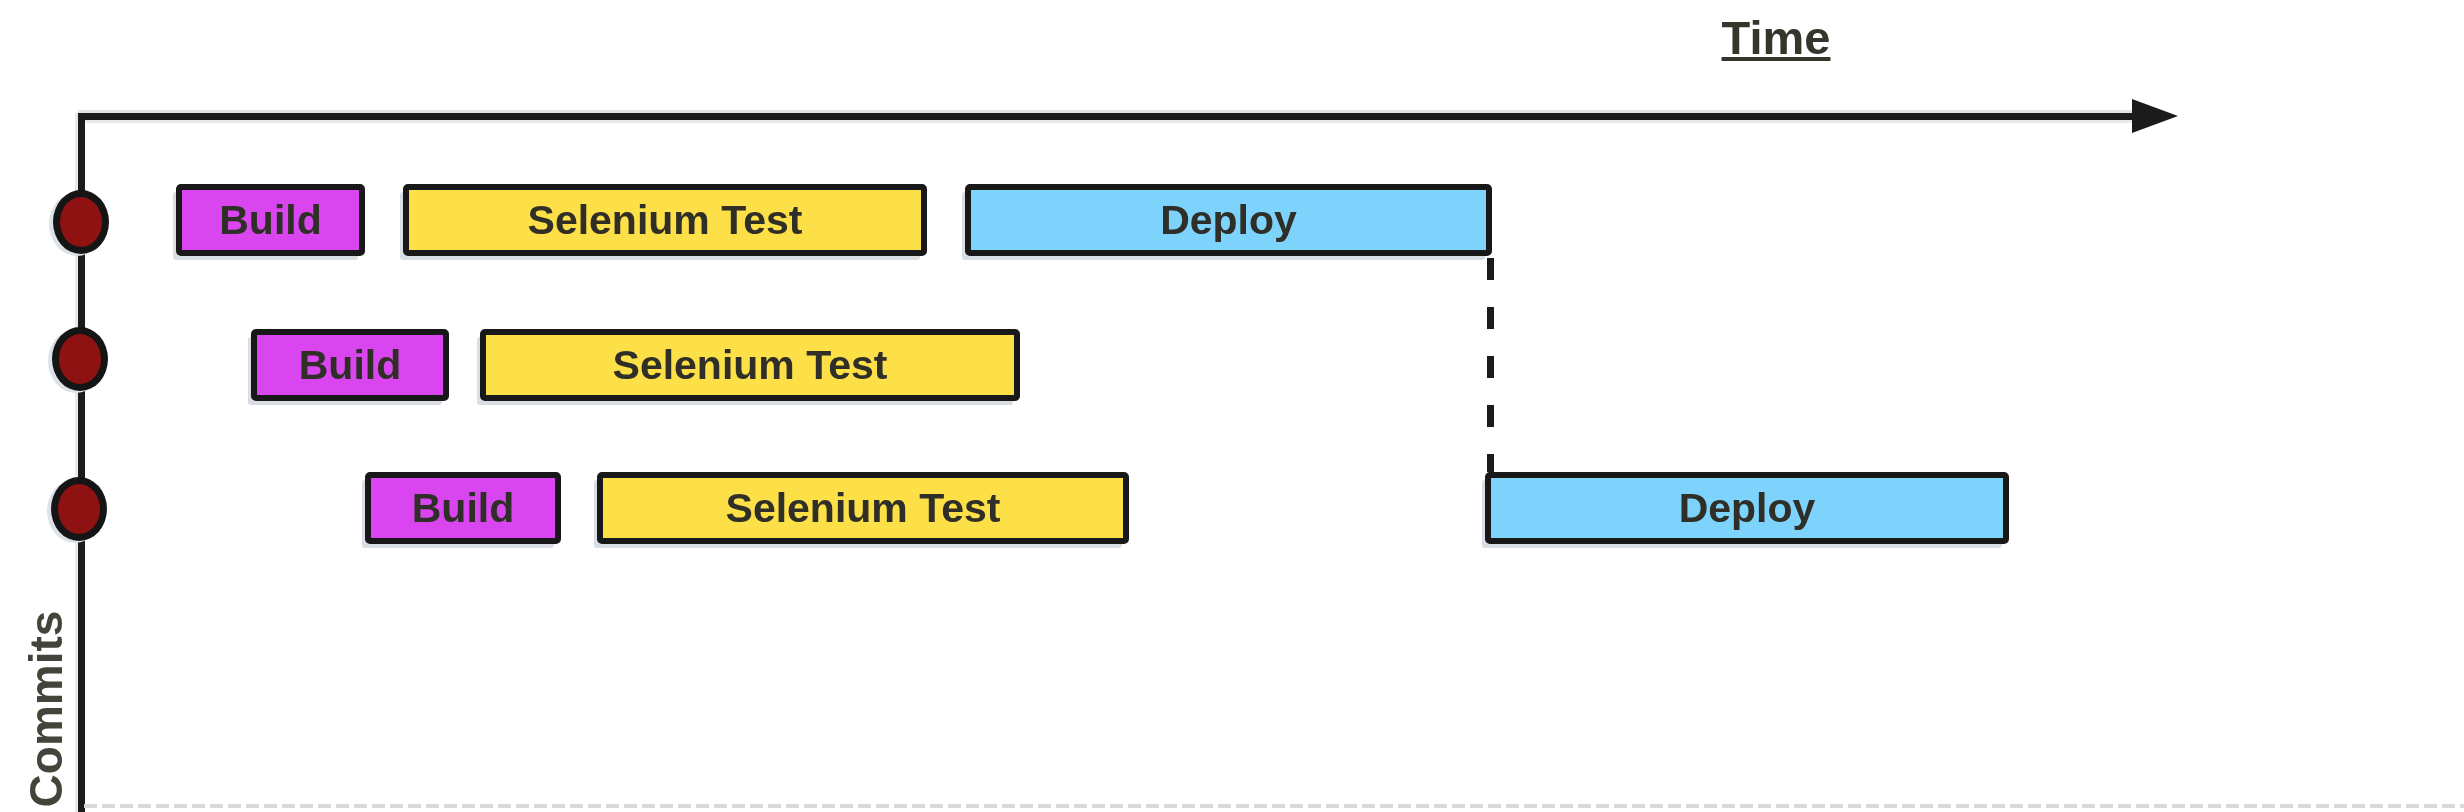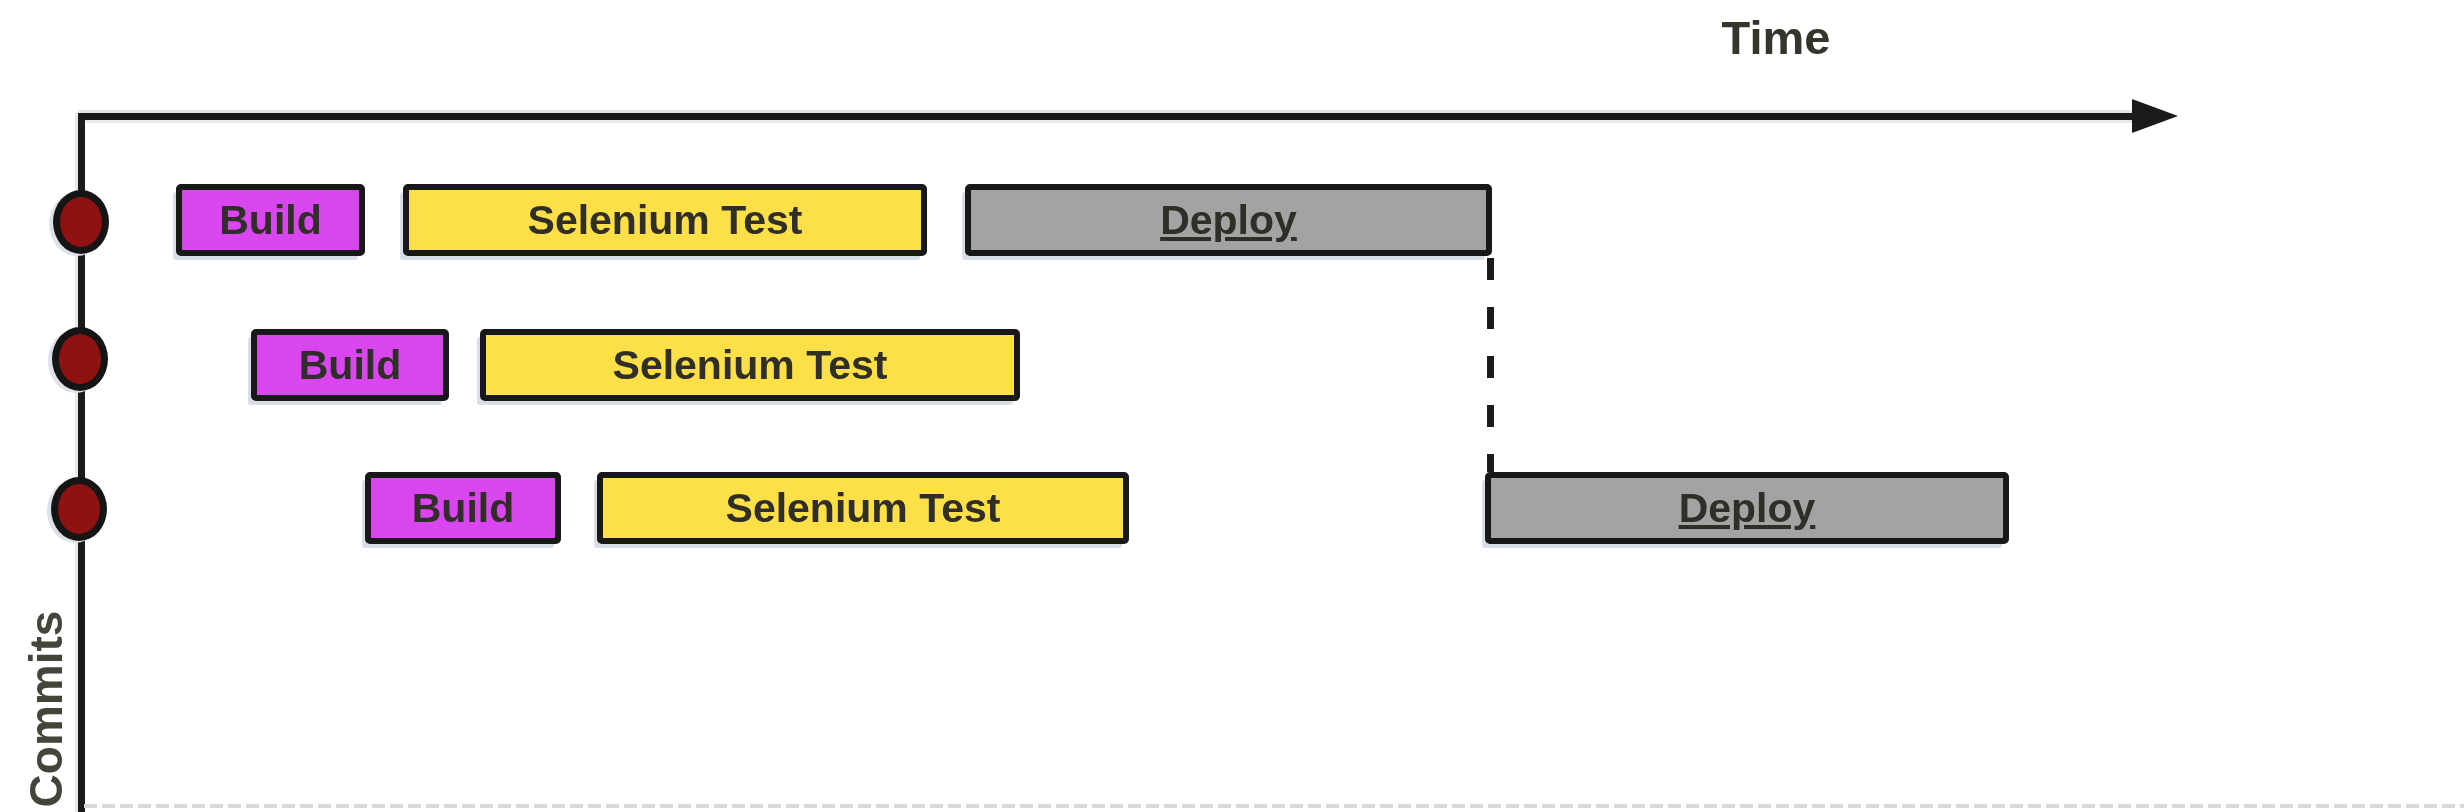--- a/index.html
+++ b/index.html
@@ -52,20 +52,21 @@
   .commit.c3 { left: 51px; top: 477px; }
   
   .time-label {
     position: absolute;
     left: 1650px; top: 10px;
     width: 252px;
     text-align: center;
     font-size: 47px;
     font-weight: bold;
     color: #35352c;
+    text-decoration: underline;
   }
   .commits-label {
     position: absolute;
     left: -68px; top: 684px;
     width: 224px; height: 50px;
     text-align: center;
     font-size: 46px;
     font-weight: bold;
     color: #44443a;
     transform: rotate(-90deg);
@@ -80,21 +81,21 @@
     align-items: center;
     justify-content: center;
     font-size: 41px;
     font-weight: bold;
     color: #2f2f28;
     box-shadow: -5px 6px 0 -2px #d9dee5;
     white-space: nowrap;
   }
   .bar.build  { background: #d946ef; }
   .bar.test   { background: #fde047; }
-  .bar.deploy { background: #a3a3a3; text-decoration: underline; }
+  .bar.deploy { background: #7dd3fc; }
   .row1 { top: 184px; }
   .row2 { top: 329px; }
   .row3 { top: 472px; }
   
   .deploy-connector {
     position: absolute;
     left: 1487px; top: 258px;
     width: 7px; height: 214px;
     background: repeating-linear-gradient(
       to bottom,

